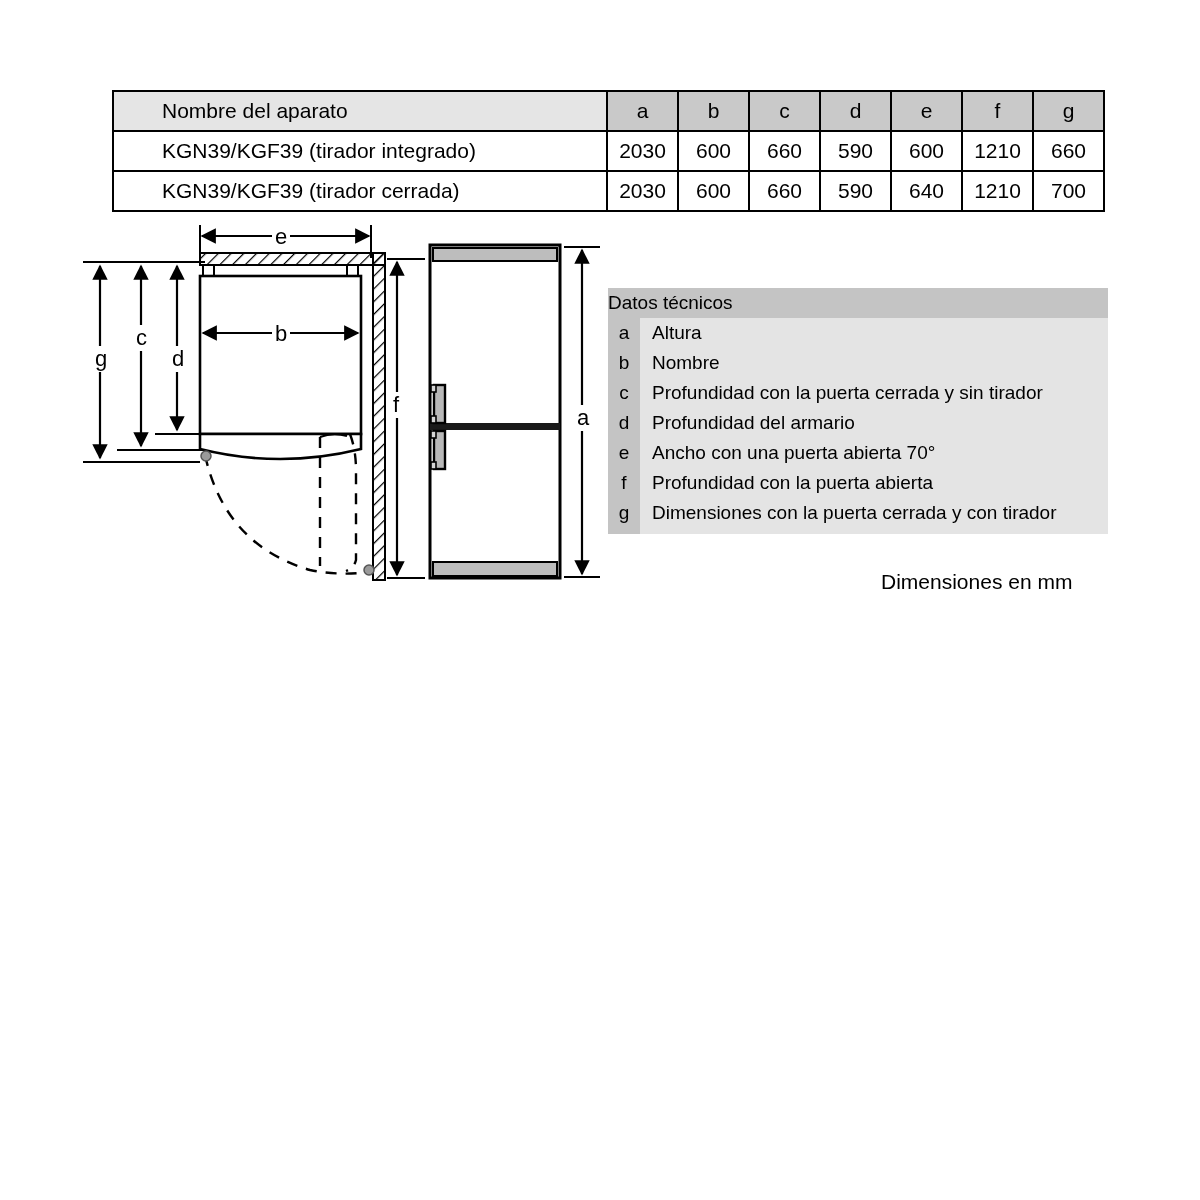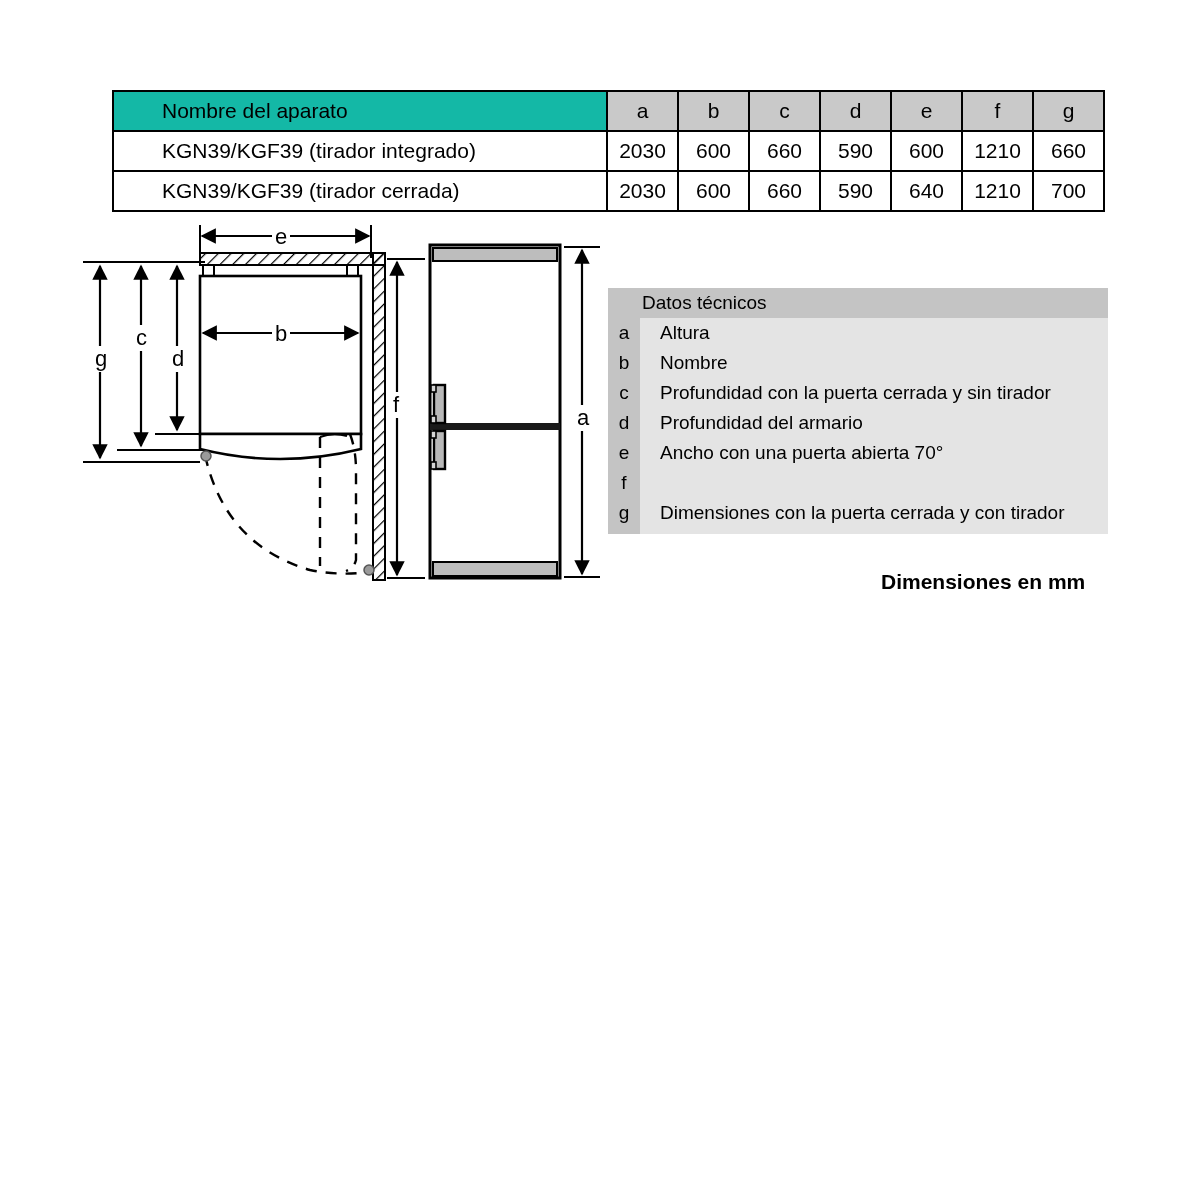--- a/index.html
+++ b/index.html
@@ -37,21 +37,21 @@
   }
   .spec-table td.name-cell {
     text-align: left;
     padding-left: 48px;
     width: 494px;
   }
   .spec-table td.hdr {
     background: #c9c9c9;
   }
   .spec-table td.blank-hdr {
-    background: #14b8a6;
+    background: #e5e5e5;
     border-bottom: 2px solid #000000;
   }
   .col-dim { width: 71px; }
   .col-dim-wide { width: 71px; }
 
   
   #drawing {
     position: absolute;
     left: 0;
     top: 0;
@@ -65,21 +65,20 @@
     position: absolute;
     left: 608px;
     top: 288px;
     width: 500px;
   }
   .legend-header {
     background: #c4c4c4;
     height: 30px;
     line-height: 30px;
     font-size: 19px;
-    padding-left: 34px;
     box-sizing: border-box;
   }
   .legend-body {
     background: #e4e4e4;
     position: relative;
     padding-bottom: 6px;
   }
   .legend-letters-bg {
     position: absolute;
     left: 0;
@@ -96,32 +95,31 @@
     display: flex;
   }
   .legend-letter {
     width: 32px;
     text-align: center;
     flex: none;
     position: relative;
     z-index: 2;
   }
   .legend-text {
-    padding-left: 20px;
+    padding-left: 12px;
     position: relative;
     z-index: 2;
   }
 
   
   .units-note {
     position: absolute;
     left: 881px;
     top: 570px;
     font-size: 21px;
-    font-weight: bold;
   }
 
   
   .dim-label {
     position: absolute;
     font-size: 22px;
     line-height: 1;
     background: #ffffff;
     padding: 2px 3px;
   }
@@ -303,20 +301,21 @@
     <div class="legend-row">
       <span class="legend-letter">d</span>
       <span class="legend-text">Profundidad del armario</span>
     </div>
     <div class="legend-row">
       <span class="legend-letter">e</span>
       <span class="legend-text">Ancho con una puerta abierta 70°</span>
     </div>
     <div class="legend-row">
       <span class="legend-letter">f</span>
+      <span class="legend-text">Profundidad con la puerta abierta</span>
     </div>
     <div class="legend-row">
       <span class="legend-letter">g</span>
       <span class="legend-text">Dimensiones con la puerta cerrada y con tirador</span>
     </div>
   </div>
 </div>
 
 <div class="units-note">Dimensiones en mm</div>
 

